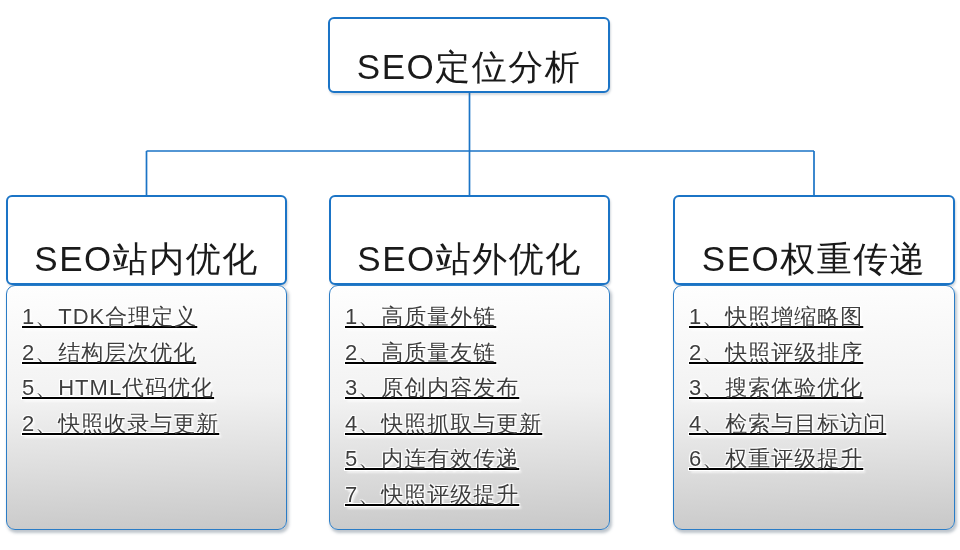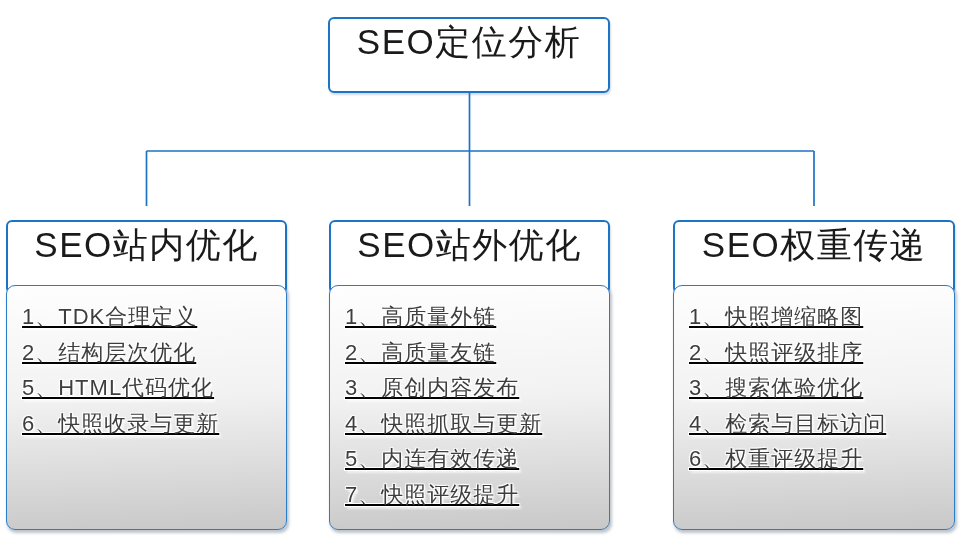--- a/index.html
+++ b/index.html
@@ -19,31 +19,31 @@
     left: 0; top: 0;
     width: 960px; height: 550px;
     pointer-events: none;
   }
   .node-box {
     position: absolute;
     background: #ffffff;
     border: 2px solid #1b74c6;
     border-radius: 6px;
     display: flex;
-    align-items: flex-start;
+    align-items: flex-end;
     justify-content: center;
     box-shadow: 1px 2px 2px rgba(90,110,130,0.25);
   }
   .root-box {
     left: 328px; top: 17px;
     width: 282px; height: 76px;
   }
   .header-box {
-    top: 220px;
-    height: 74px;
+    top: 195px;
+    height: 90px;
   }
   .node-label {
     font-size: 35px;
     letter-spacing: 1.5px;
     color: #1a1a1a;
     white-space: nowrap;
     text-shadow: 0 1px 0 rgba(255,255,255,0.8);
   }
   .panel {
     position: absolute;
@@ -91,21 +91,21 @@
   </div>
 
   <div class="node-box header-box col-1">
     <span class="node-label">SEO站内优化</span>
   </div>
   <div class="panel col-1">
     <ul class="item-list">
       <li class="item">1、TDK合理定义</li>
       <li class="item">2、结构层次优化</li>
       <li class="item">5、HTML代码优化</li>
-      <li class="item">6、快照收录与更新</li>
+      <li class="item">2、快照收录与更新</li>
     </ul>
   </div>
 
   <div class="node-box header-box col-2">
     <span class="node-label">SEO站外优化</span>
   </div>
   <div class="panel col-2">
     <ul class="item-list">
       <li class="item">1、高质量外链</li>
       <li class="item">2、高质量友链</li>

